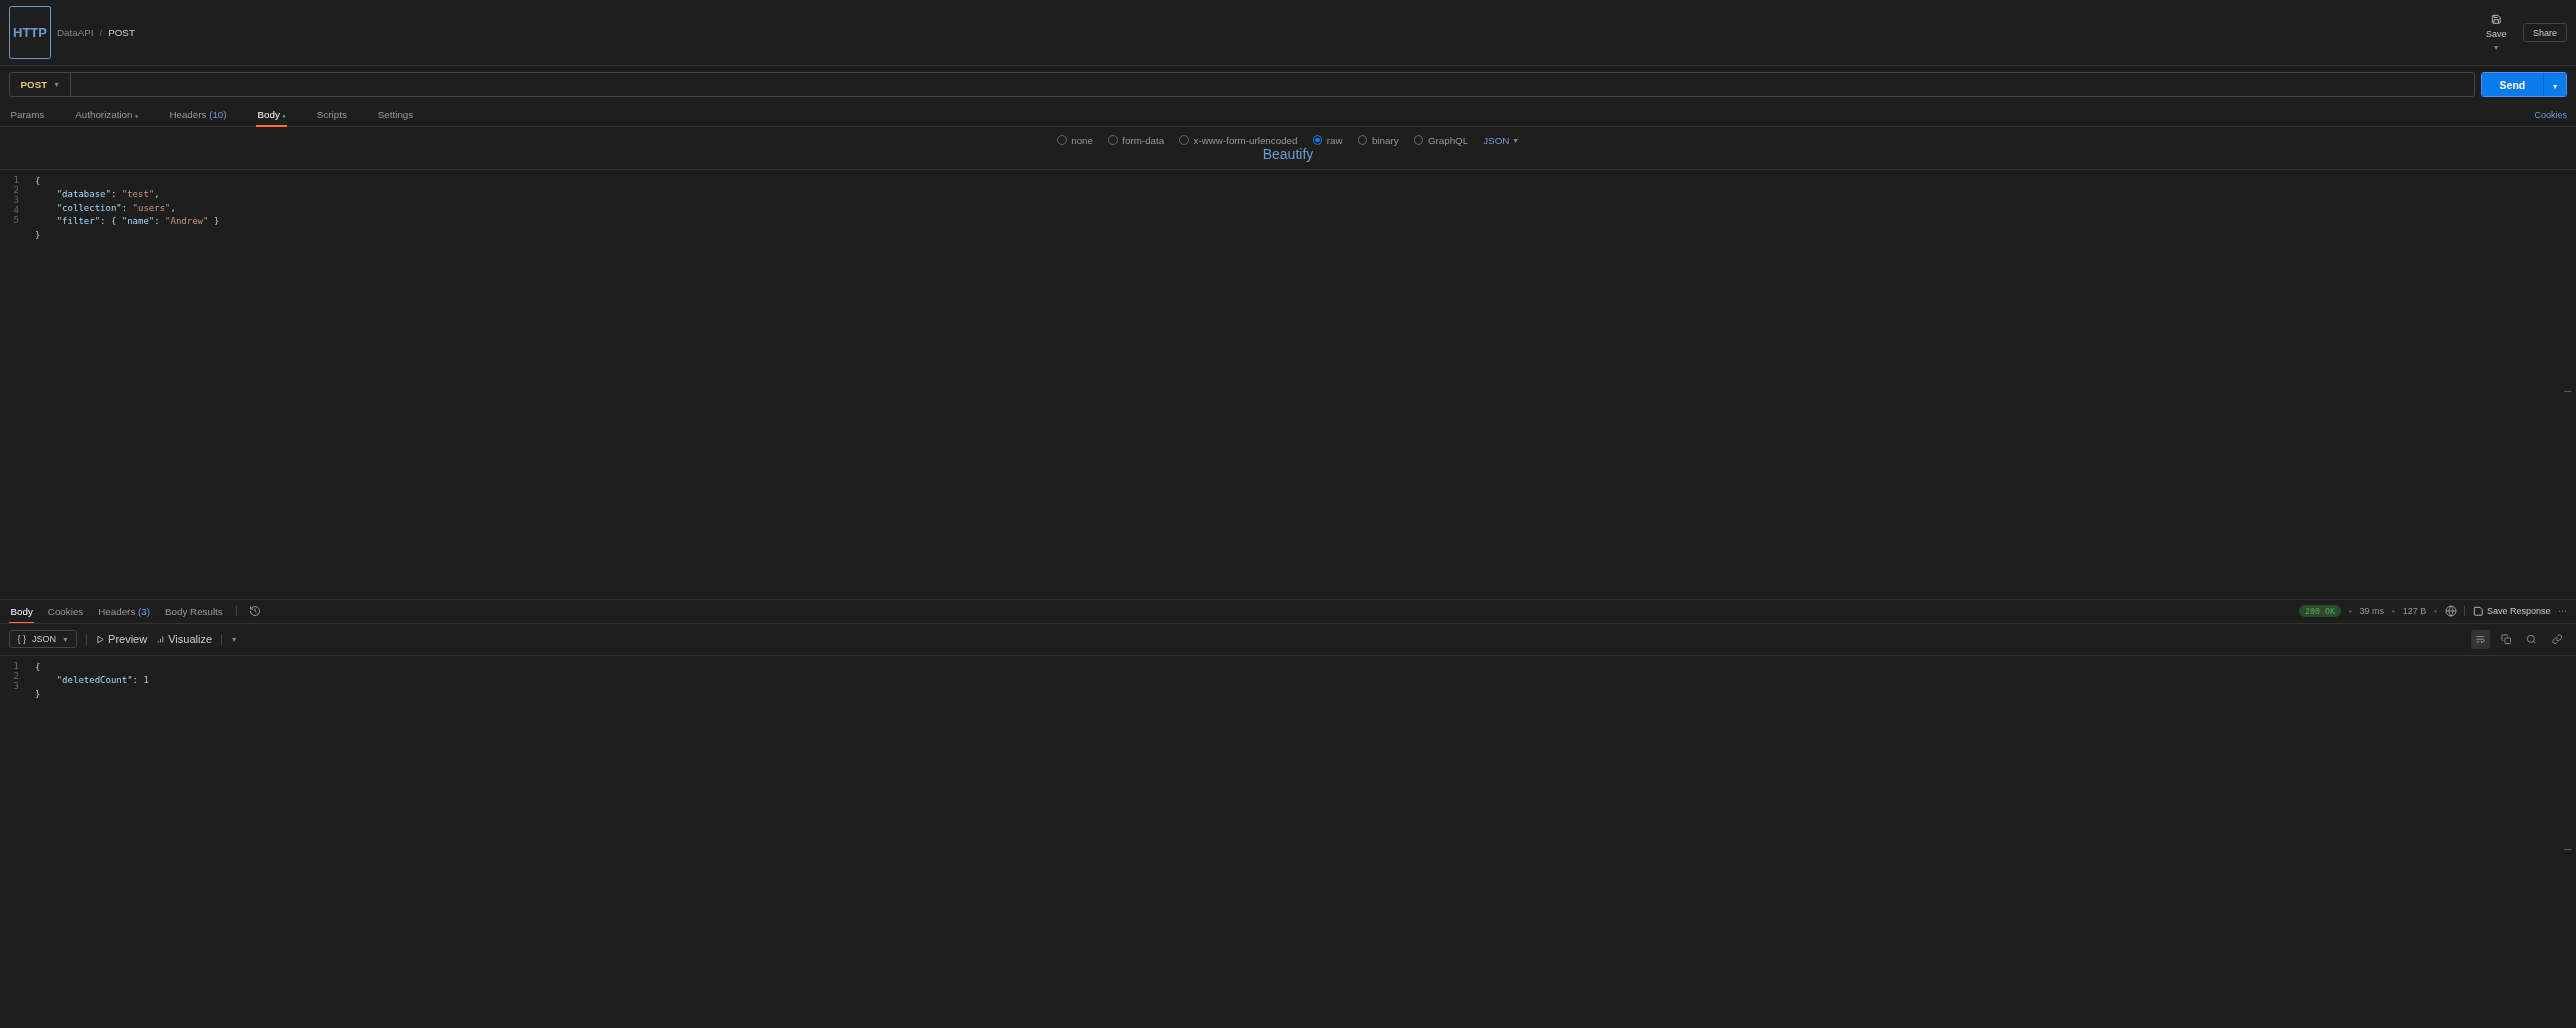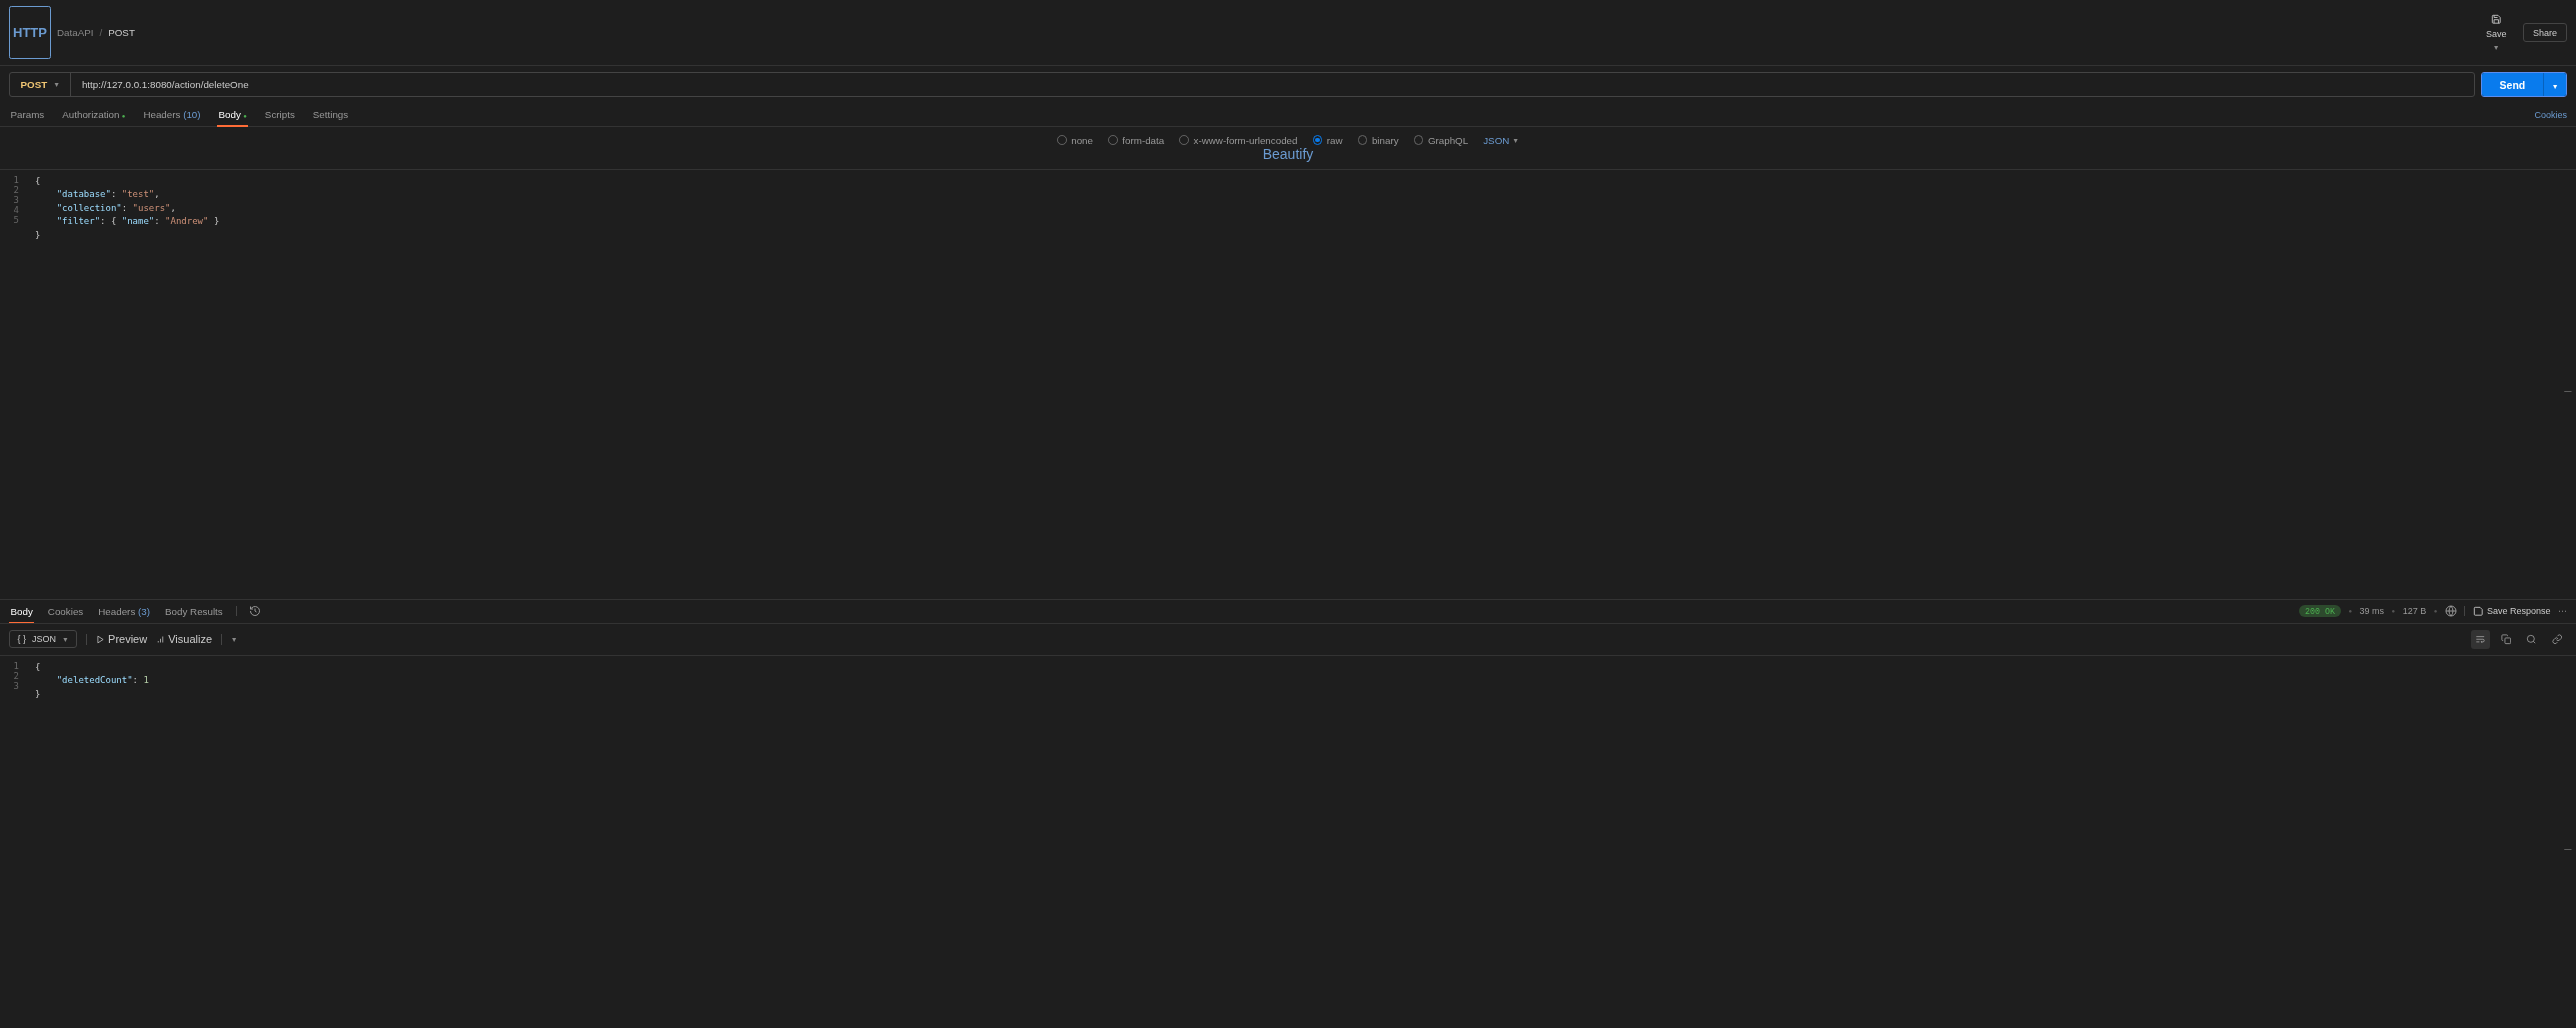--- a/index.html
+++ b/index.html
@@ -116,21 +116,21 @@
     }
     
     
     .req-tabs {
       display: flex;
       align-items: center;
       justify-content: space-between;
       padding: 0 9px;
       border-bottom: 0.8px solid #333;
     }
-    .tabs-left { display: flex; gap: 15px; }
+    .tabs-left { display: flex; gap: 28px; }
     .tab {
       padding: 6px 1.5px;
       cursor: pointer;
       color: #999;
       position: relative;
     }
     .tab.active { color: #fff; }
     .tab.active::after {
       content: '';
       position: absolute;
@@ -306,21 +306,20 @@
     </button>
   </div>
 </div>
 
 <div class="url-bar-row">
   <div class="url-bar">
     <div class="method-select">
       <span>POST</span>
       <span class="chevron-sm">▼</span>
     </div>
-    <input class="url-input" value="http://127.0.0.1:8080/action/deleteOne" style="">
   </div>
   <div class="send-btn-group">
     <button class="send-btn">Send</button>
     <button class="send-chevron">
       <span class="chevron-sm" style="color:#fff">▼</span>
     </button>
   </div>
 </div>
 
 <div class="req-tabs">

